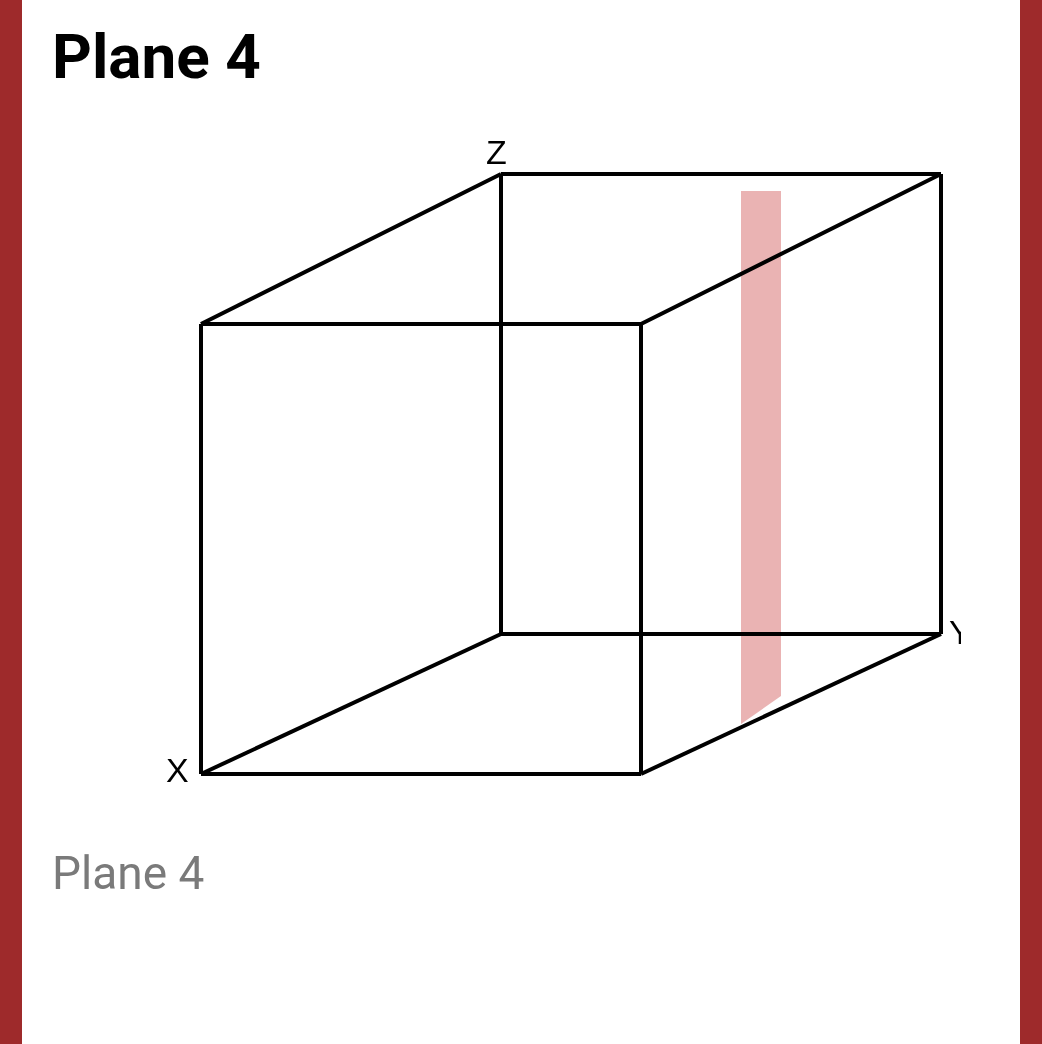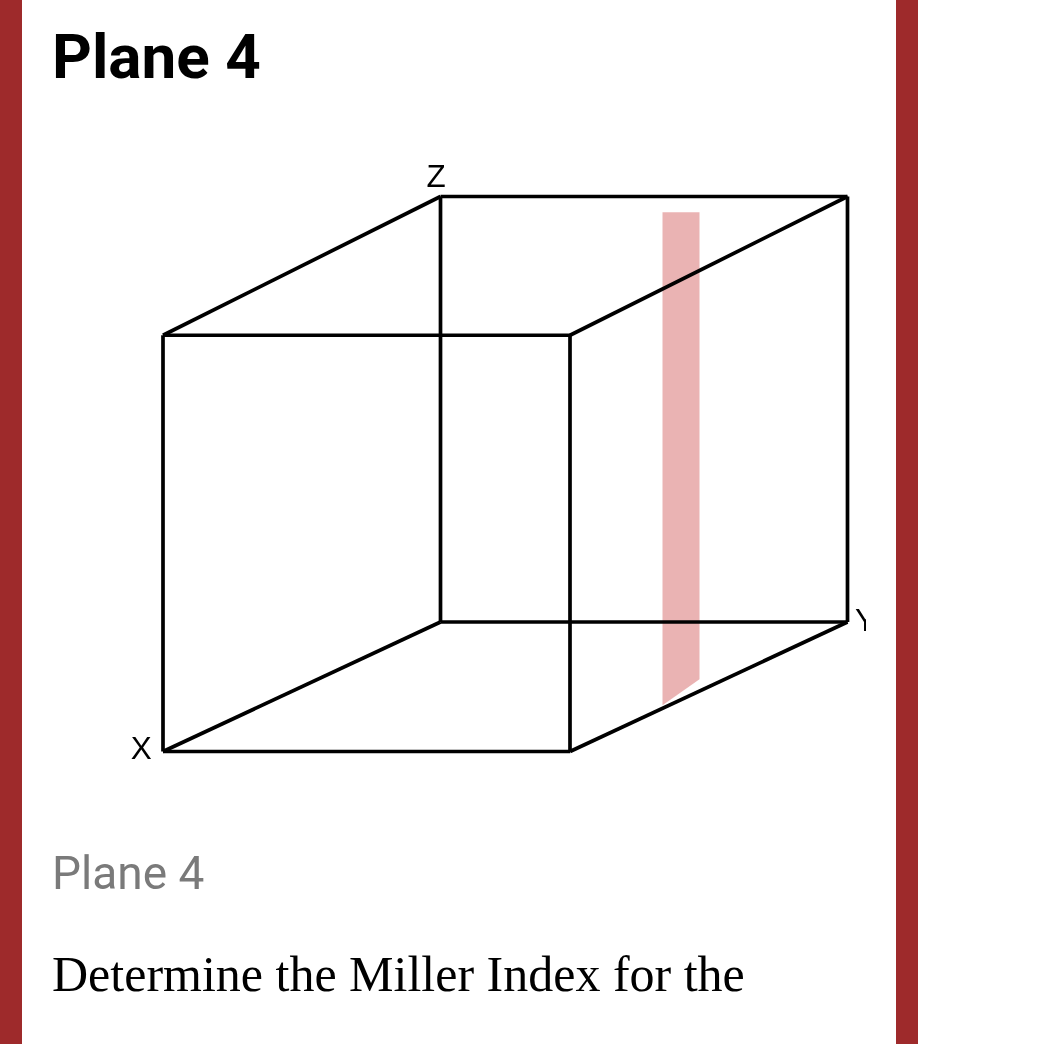--- a/index.html
+++ b/index.html
@@ -5,21 +5,21 @@
   html, body {
     margin: 0;
     padding: 0;
     width: 1042px;
     height: 1044px;
     font-family: -apple-system, BlinkMacSystemFont, "Segoe UI", Roboto, Helvetica, Arial, sans-serif;
     background: #fff;
     overflow: hidden;
   }
   .page-frame {
-    width: 918px;
+    width: 1042px;
     height: 1044px;
     box-sizing: border-box;
     border-left: 22px solid #9e2a2b;
     border-right: 22px solid #9e2a2b;
     background: #ffffff;
     position: relative;
   }
   .content {
     padding: 10px 30px 0 30px;
     box-sizing: border-box;
@@ -93,16 +93,15 @@
         <line x1="120" y1="640" x2="420" y2="500" stroke="#000" stroke-width="4"></line>
 
         <text x="405" y="30" class="axis-label">Z</text>
         <text x="868" y="510" class="axis-label">Y</text>
         <text x="85" y="648" class="axis-label">X</text>
       </svg>
     </div>
 
     <div class="caption">Plane 4</div>
 
-    <div class="question">Determine the Miller Index for the</div>
 
   </div>
 </div>
 
 </body></html>

